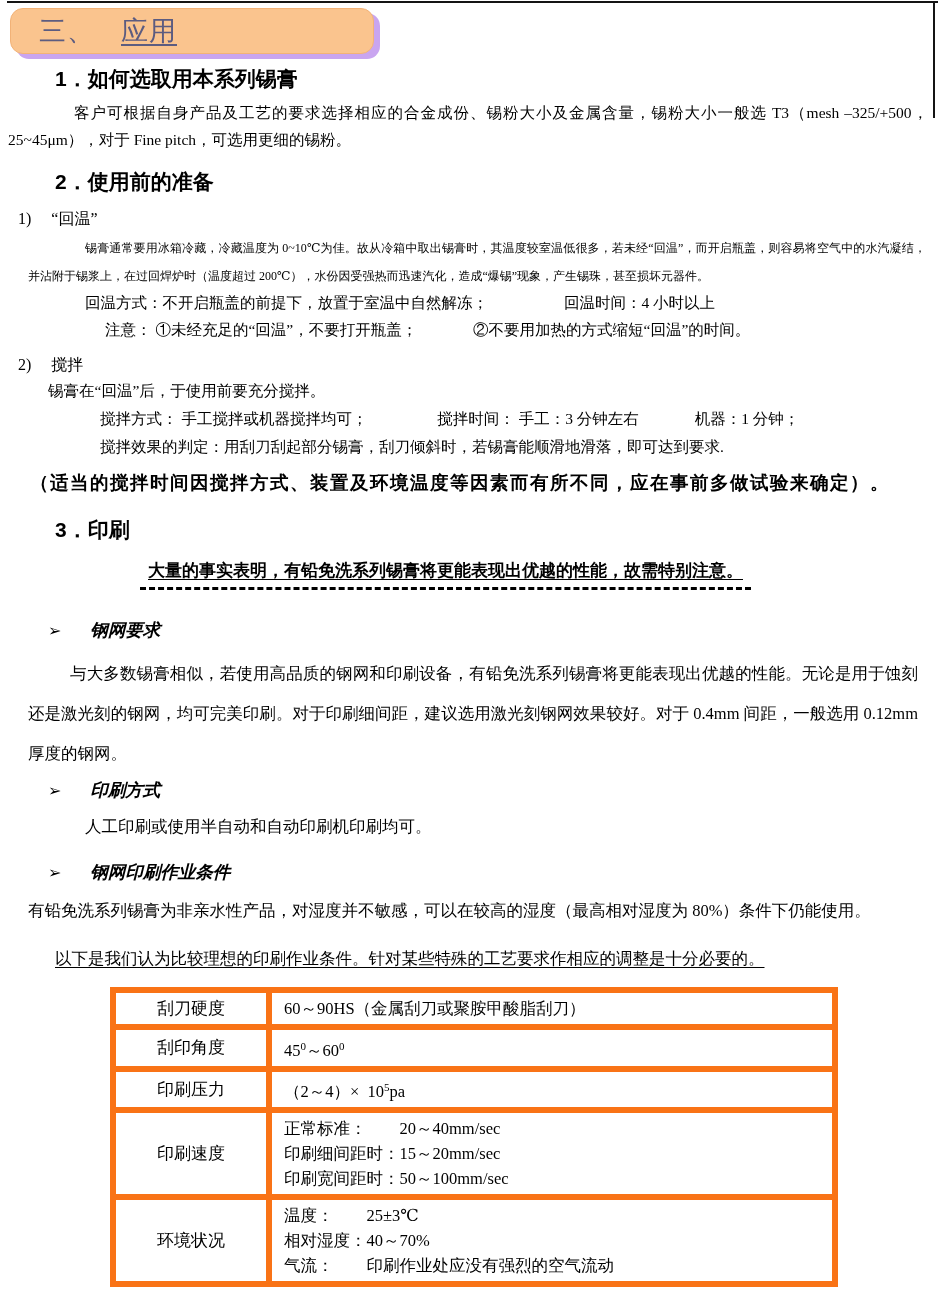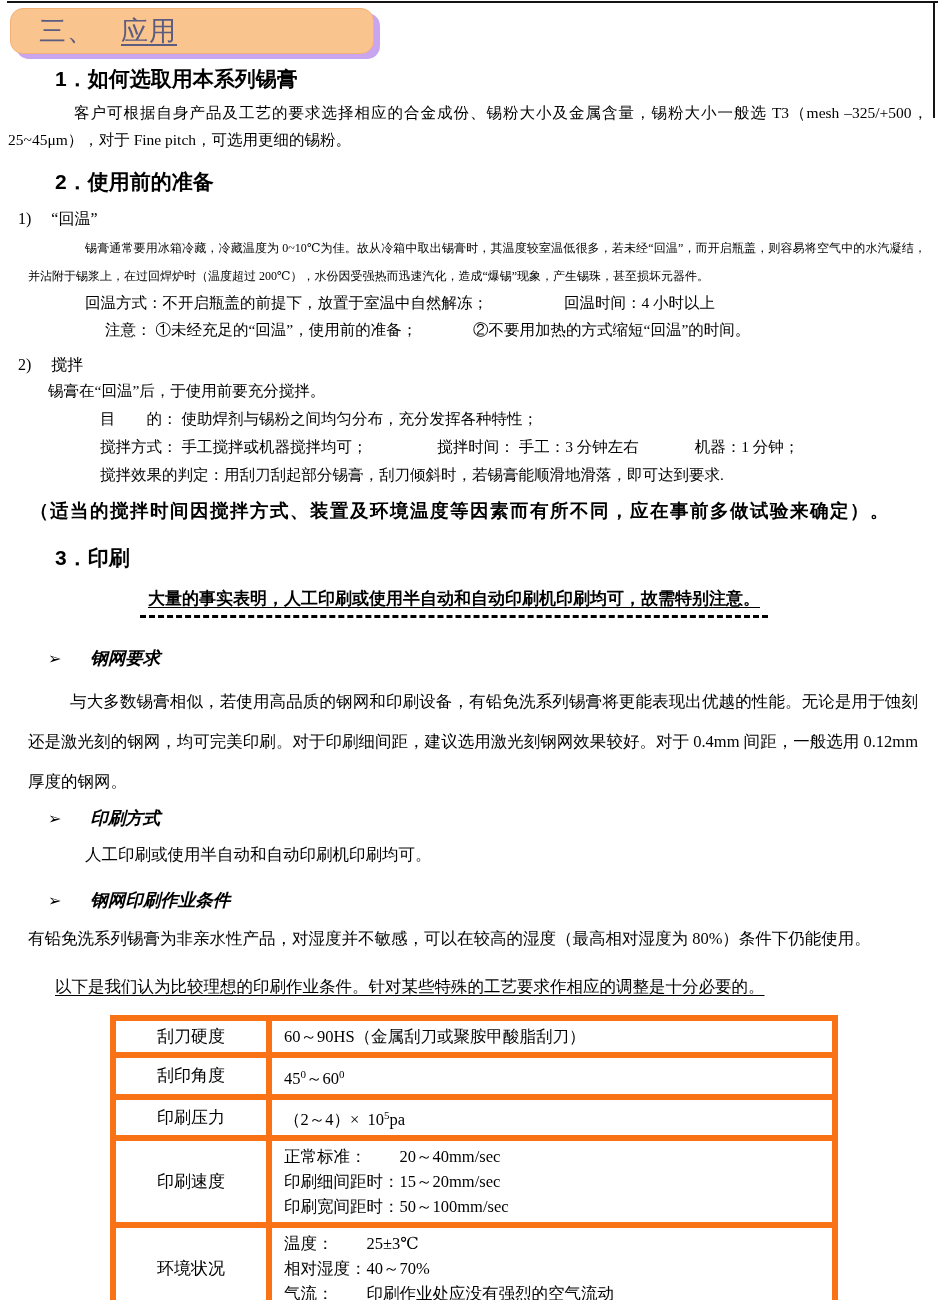--- a/index.html
+++ b/index.html
@@ -115,42 +115,41 @@
     <span class="li-num">1)</span>
     <span class="li-title">“回温”</span>
   </div>
   <div class="reheat-body">锡膏通常要用冰箱冷藏，冷藏温度为 0~10℃为佳。故从冷箱中取出锡膏时，其温度较室温低很多，若未经“回温”，而开启瓶盖，则容易将空气中的水汽凝结，并沾附于锡浆上，在过回焊炉时（温度超过 200℃），水份因受强热而迅速汽化，造成“爆锡”现象，产生锡珠，甚至损坏元器件。</div>
   <div class="inline-row reheat-method">
     <span>回温方式：不开启瓶盖的前提下，放置于室温中自然解冻；</span>
     <span class="reheat-time">回温时间：4 小时以上</span>
   </div>
   <div class="inline-row reheat-note">
     <span>注意：</span>
-    <span>①未经充足的“回温”，使用前的准备；</span>
+    <span>①未经充足的“回温”，不要打开瓶盖；</span>
     <span class="reheat-note2">②不要用加热的方式缩短“回温”的时间。</span>
   </div>
 
   <div class="li-row">
     <span class="li-num">2)</span>
     <span class="li-title">搅拌</span>
   </div>
   <div class="stir-intro">锡膏在“回温”后，于使用前要充分搅拌。</div>
-  <div class="stir-line">目　　的：  使助焊剂与锡粉之间均匀分布，充分发挥各种特性；</div>
   <div class="stir-line">
     <span>搅拌方式：  手工搅拌或机器搅拌均可；</span>
     <span class="stir-time">搅拌时间：  手工：3 分钟左右</span>
     <span class="stir-machine">机器：1 分钟；</span>
   </div>
   <div class="stir-line">搅拌效果的判定：用刮刀刮起部分锡膏，刮刀倾斜时，若锡膏能顺滑地滑落，即可达到要求.</div>
   <div class="stir-note">（适当的搅拌时间因搅拌方式、装置及环境温度等因素而有所不同，应在事前多做试验来确定）。</div>
 
   <div class="h-num h3a">3．印刷</div>
 
   <div class="slogan">
-    <span>大量的事实表明，人工印刷或使用半自动和自动印刷机印刷均可，故需特别注意。</span>
+    <span>大量的事实表明，有铅免洗系列锡膏将更能表现出优越的性能，故需特别注意。</span>
   </div>
 
   <div class="bullet b-stencil">
     <span class="arrow">➢</span>
     <span>钢网要求</span>
   </div>
   <div class="stencil-body">与大多数锡膏相似，若使用高品质的钢网和印刷设备，有铅免洗系列锡膏将更能表现出优越的性能。无论是用于蚀刻还是激光刻的钢网，均可完美印刷。对于印刷细间距，建议选用激光刻钢网效果较好。对于 0.4mm 间距，一般选用 0.12mm 厚度的钢网。</div>
 
   <div class="bullet b-method">
     <span class="arrow">➢</span>

